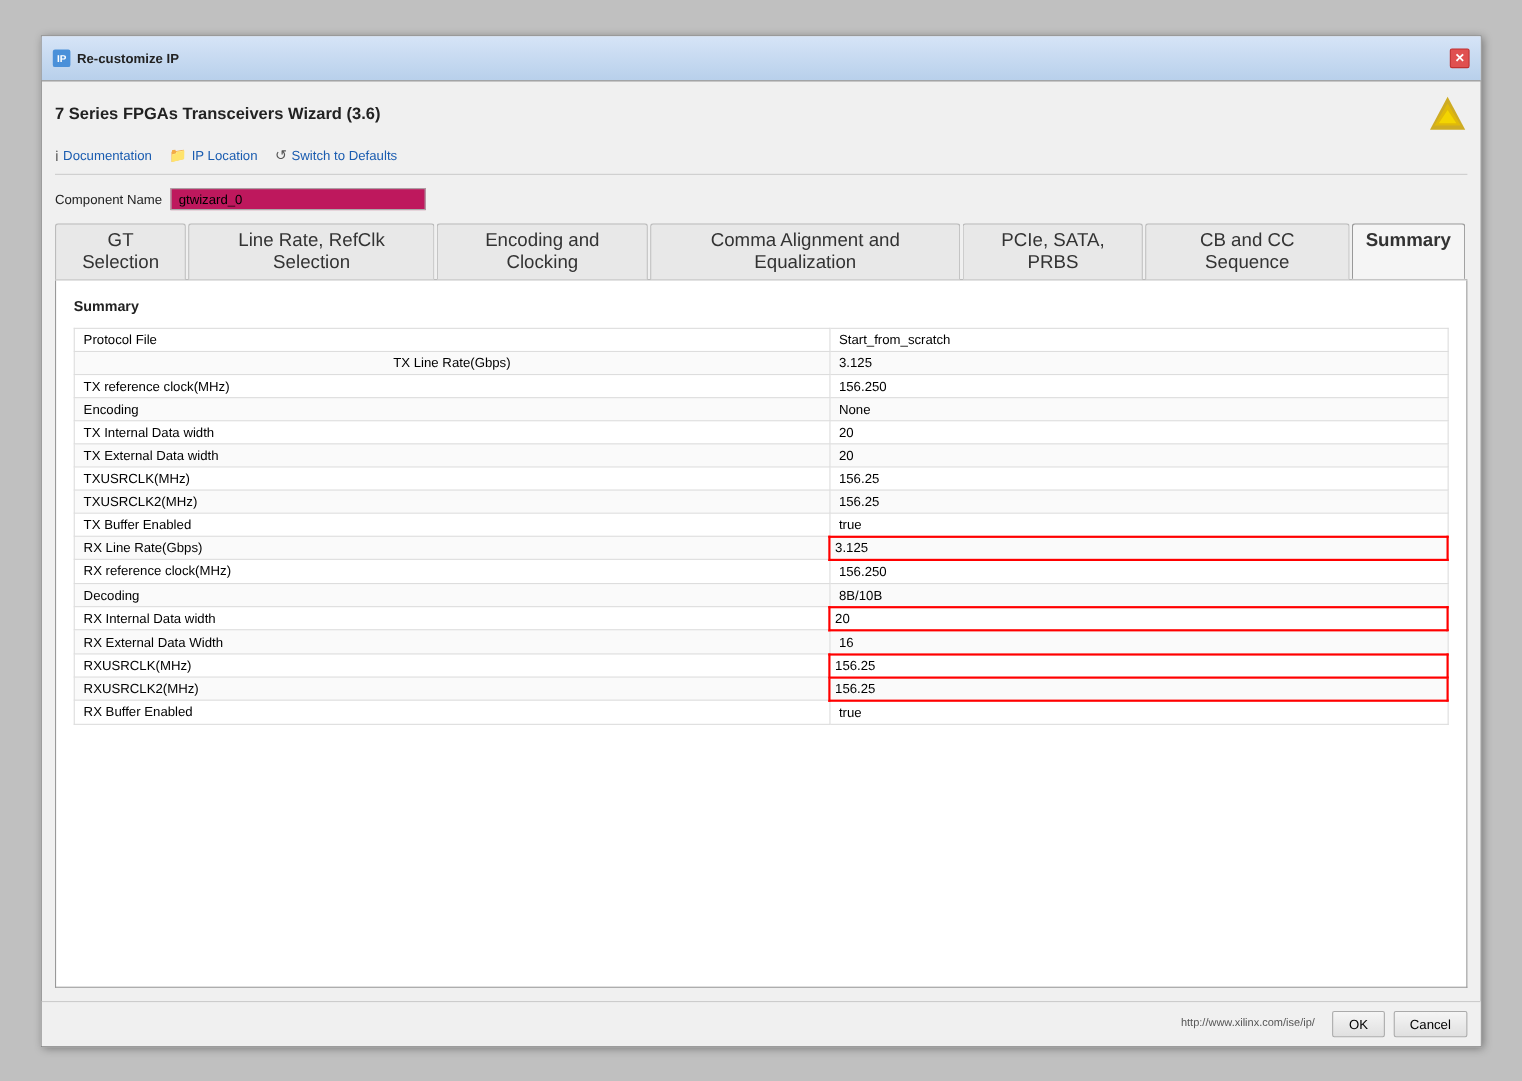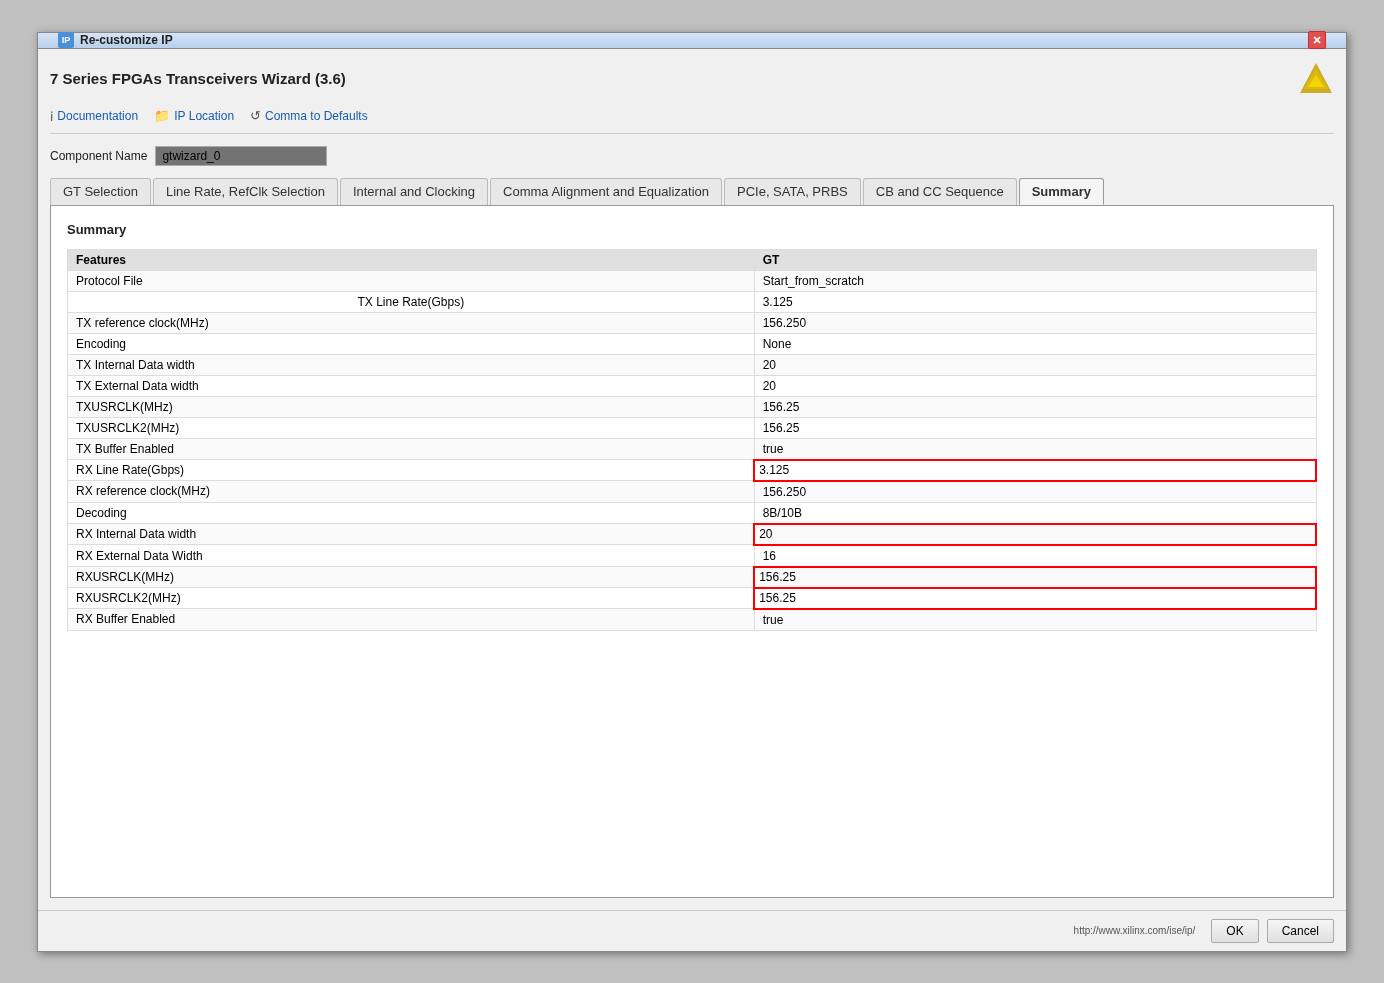--- a/index.html
+++ b/index.html
@@ -19,25 +19,25 @@
       height: 920px;
       background: #f0f0f0;
       border: 1px solid #888;
       box-shadow: 2px 2px 8px rgba(0,0,0,0.4);
       display: flex;
       flex-direction: column;
     }
     .title-bar {
       background: linear-gradient(to bottom, #d6e4f7, #b8d0eb);
       border-bottom: 1px solid #888;
-      padding: 4px 20px;
+      padding: 4px 10px;
       display: flex;
       align-items: center;
       justify-content: space-between;
-      height: 16px;
+      height: 41px;
     }
     .title-bar-left {
       display: flex;
       align-items: center;
       gap: 6px;
       font-size: 12px;
       font-weight: bold;
       color: #222;
     }
     .title-bar-icon {
@@ -112,38 +112,39 @@
       margin-bottom: 12px;
     }
     .component-label {
       font-size: 12px;
       color: #222;
     }
     .component-input {
       border: 1px solid #aaa;
       padding: 2px 6px;
       font-size: 12px;
-      width: 172px;
-      background: #737373;
+      width: 232px;
+      background: #be185d;
     }
     .tabs-row {
       display: flex;
       border-bottom: 1px solid #999;
       margin-bottom: 0;
     }
     .tab {
       padding: 5px 12px;
       border: 1px solid #bbb;
       border-bottom: none;
       background: #e8e8e8;
       cursor: pointer;
-      font-size: 13px;
+      font-size: 17px;
       color: #333;
       margin-right: 2px;
       border-radius: 3px 3px 0 0;
+      text-align: center;
     }
     .tab.active {
       background: #f5f5f5;
       font-weight: bold;
       border-color: #999;
       border-bottom: 1px solid #f5f5f5;
       position: relative;
       z-index: 1;
     }
     .content-panel {
@@ -240,61 +241,57 @@
       <div class="toolbar-item">
         <span class="toolbar-icon">ℹ</span>
         <span>Documentation</span>
       </div>
       <div class="toolbar-item">
         <span class="toolbar-icon">📁</span>
         <span>IP Location</span>
       </div>
       <div class="toolbar-item">
         <span class="toolbar-icon">↺</span>
-        <span>Comma to Defaults</span>
+        <span>Switch to Defaults</span>
       </div>
     </div>
 
     <div class="component-row">
       <span class="component-label">Component Name</span>
       <input class="component-input" type="text" value="gtwizard_0" style="">
     </div>
 
     <div class="tabs-row">
       <div class="tab">
         <span>GT Selection</span>
       </div>
       <div class="tab">
         <span>Line Rate, RefClk Selection</span>
       </div>
       <div class="tab">
-        <span>Internal and Clocking</span>
+        <span>Encoding and Clocking</span>
       </div>
       <div class="tab">
         <span>Comma Alignment and Equalization</span>
       </div>
       <div class="tab">
         <span>PCIe, SATA, PRBS</span>
       </div>
       <div class="tab">
         <span>CB and CC Sequence</span>
       </div>
       <div class="tab active">
         <span>Summary</span>
       </div>
     </div>
 
     <div class="content-panel">
       <div class="summary-title">Summary</div>
       <table class="summary-table">
         <tbody id="summary-tbody">
-        <tr>
-              <td style="width: 55%; font-weight: bold; background: rgb(224, 224, 224);">Features</td>
-              <td style="width: 45%; font-weight: bold; background: rgb(224, 224, 224);">GT</td>
-            </tr>
             <tr>
               <td style="width: 55%;">Protocol File</td>
               <td style="width: 45%;">Start_from_scratch</td>
             </tr>
             <tr>
               <td style="width: 55%; text-align: center;">TX Line Rate(Gbps)</td>
               <td style="width: 45%;">3.125</td>
             </tr>
             <tr>
               <td style="width: 55%;">TX reference clock(MHz)</td>

